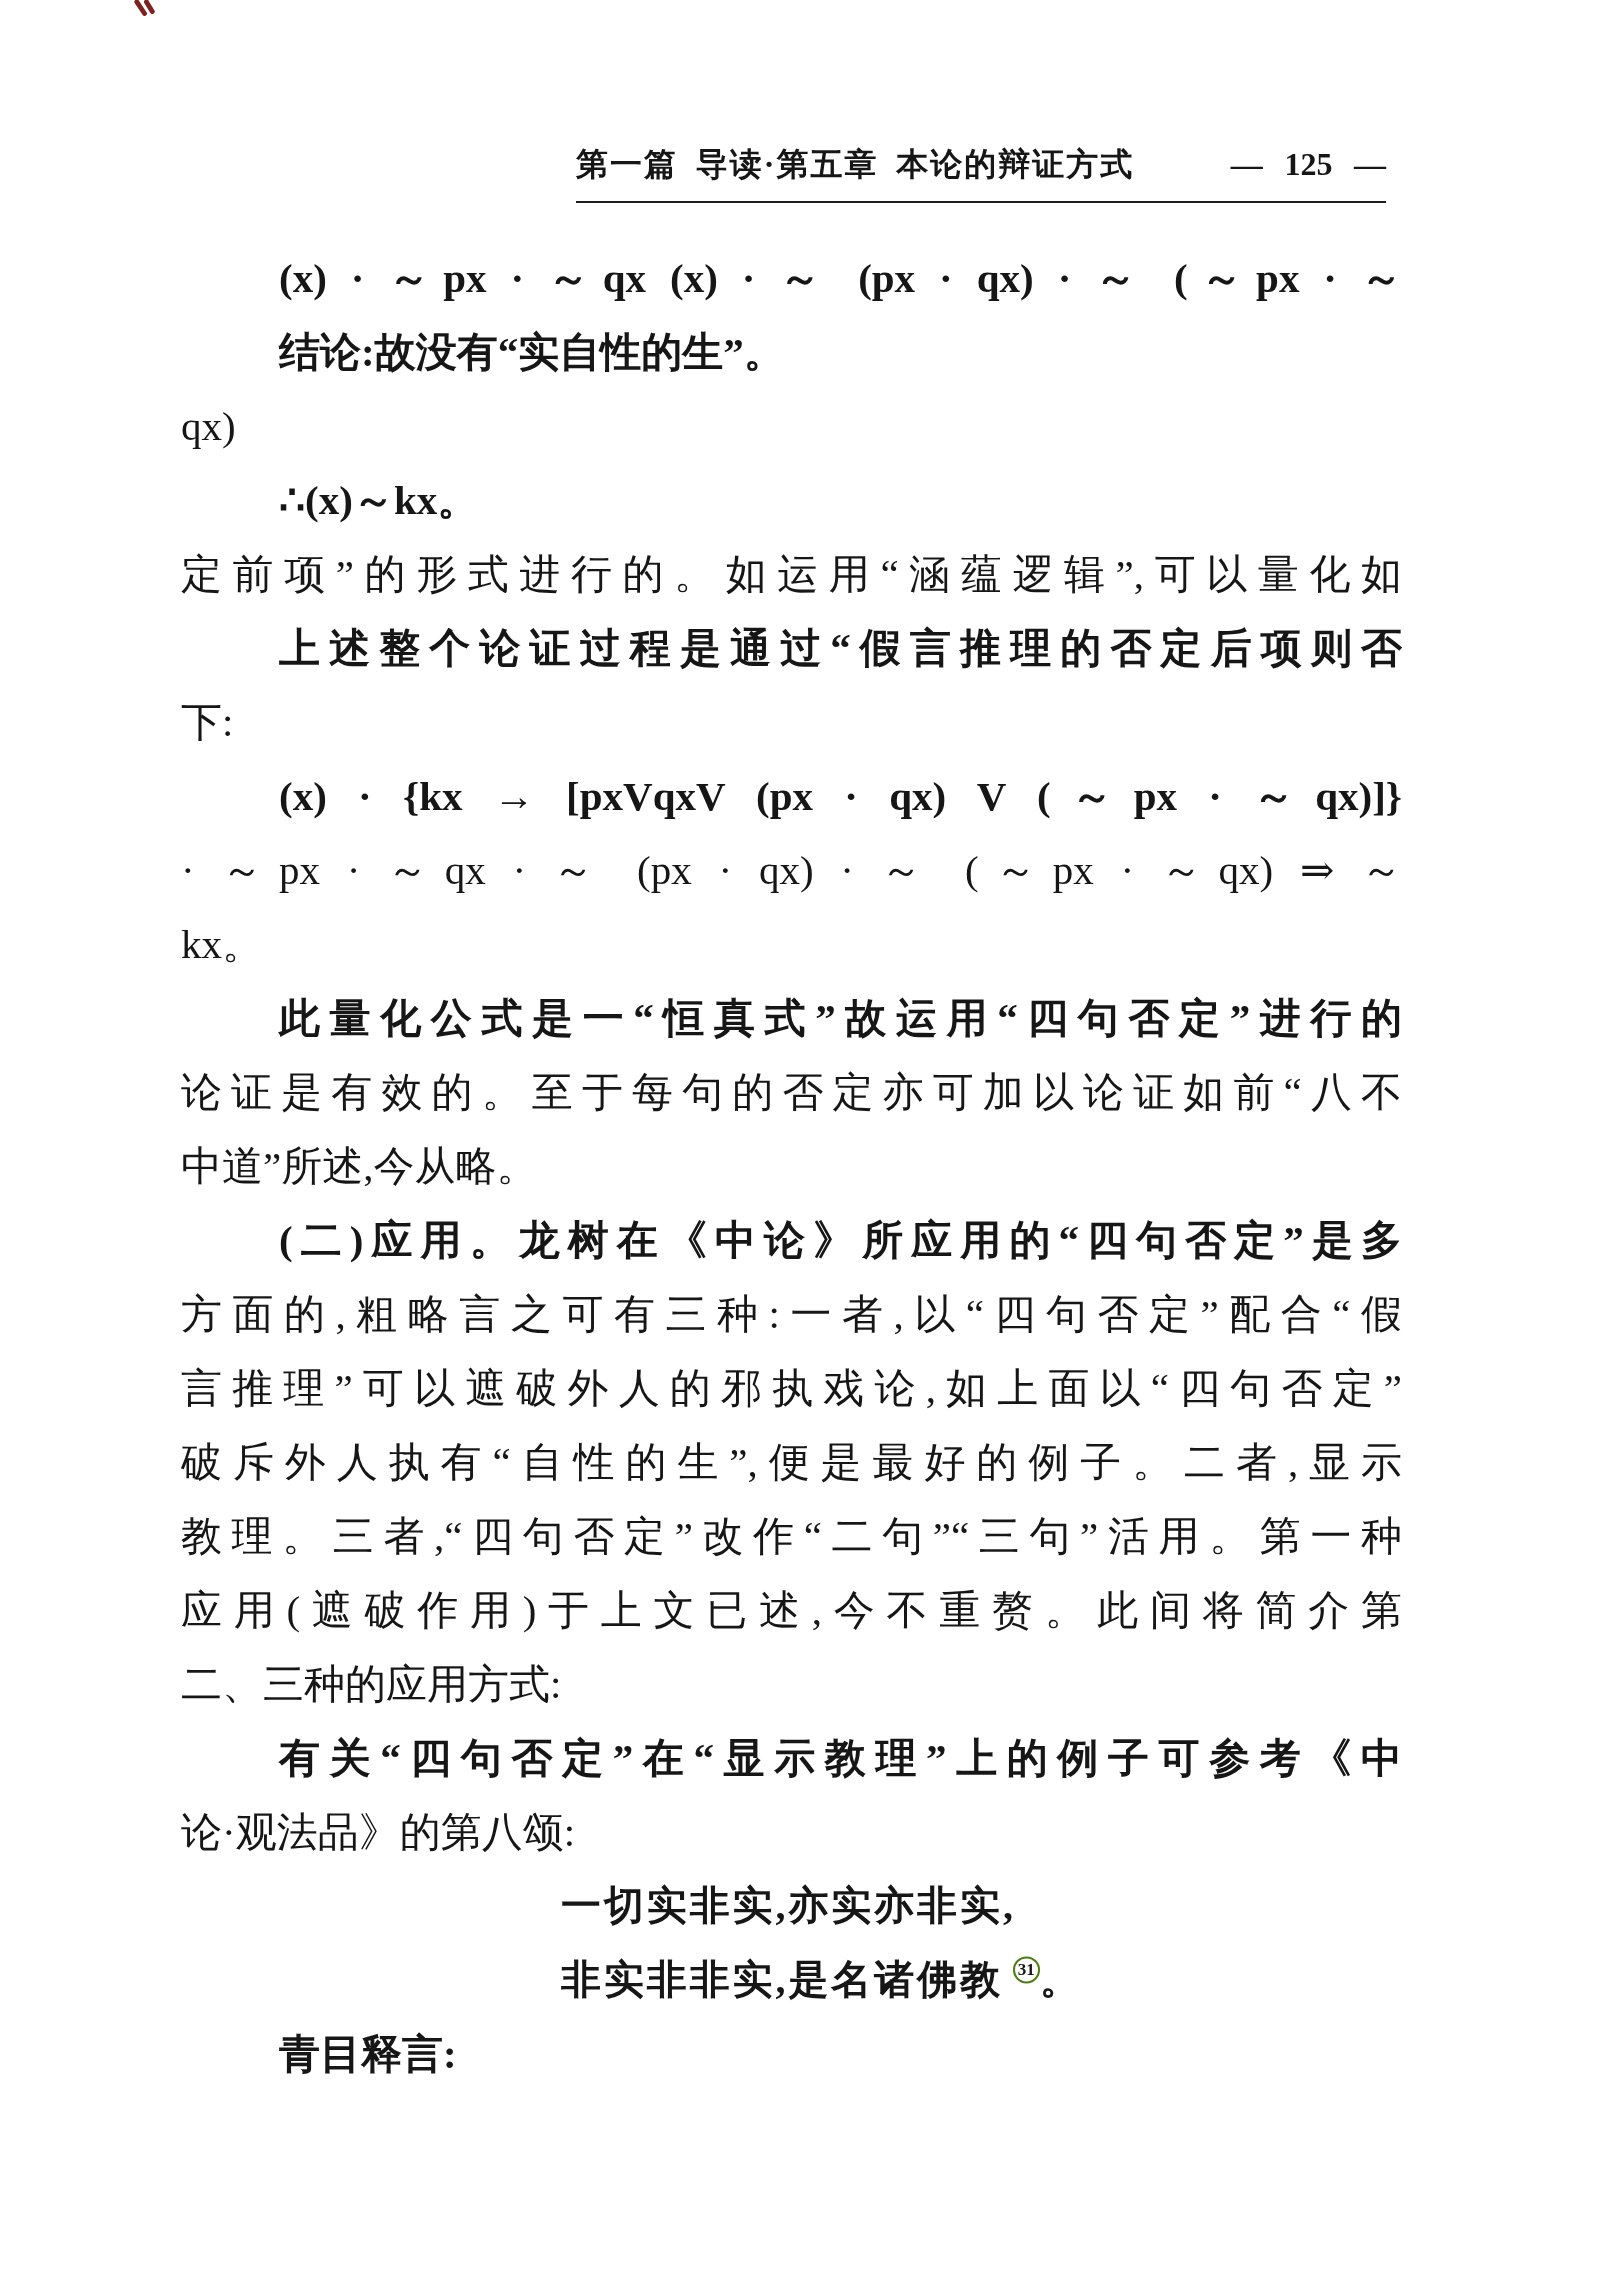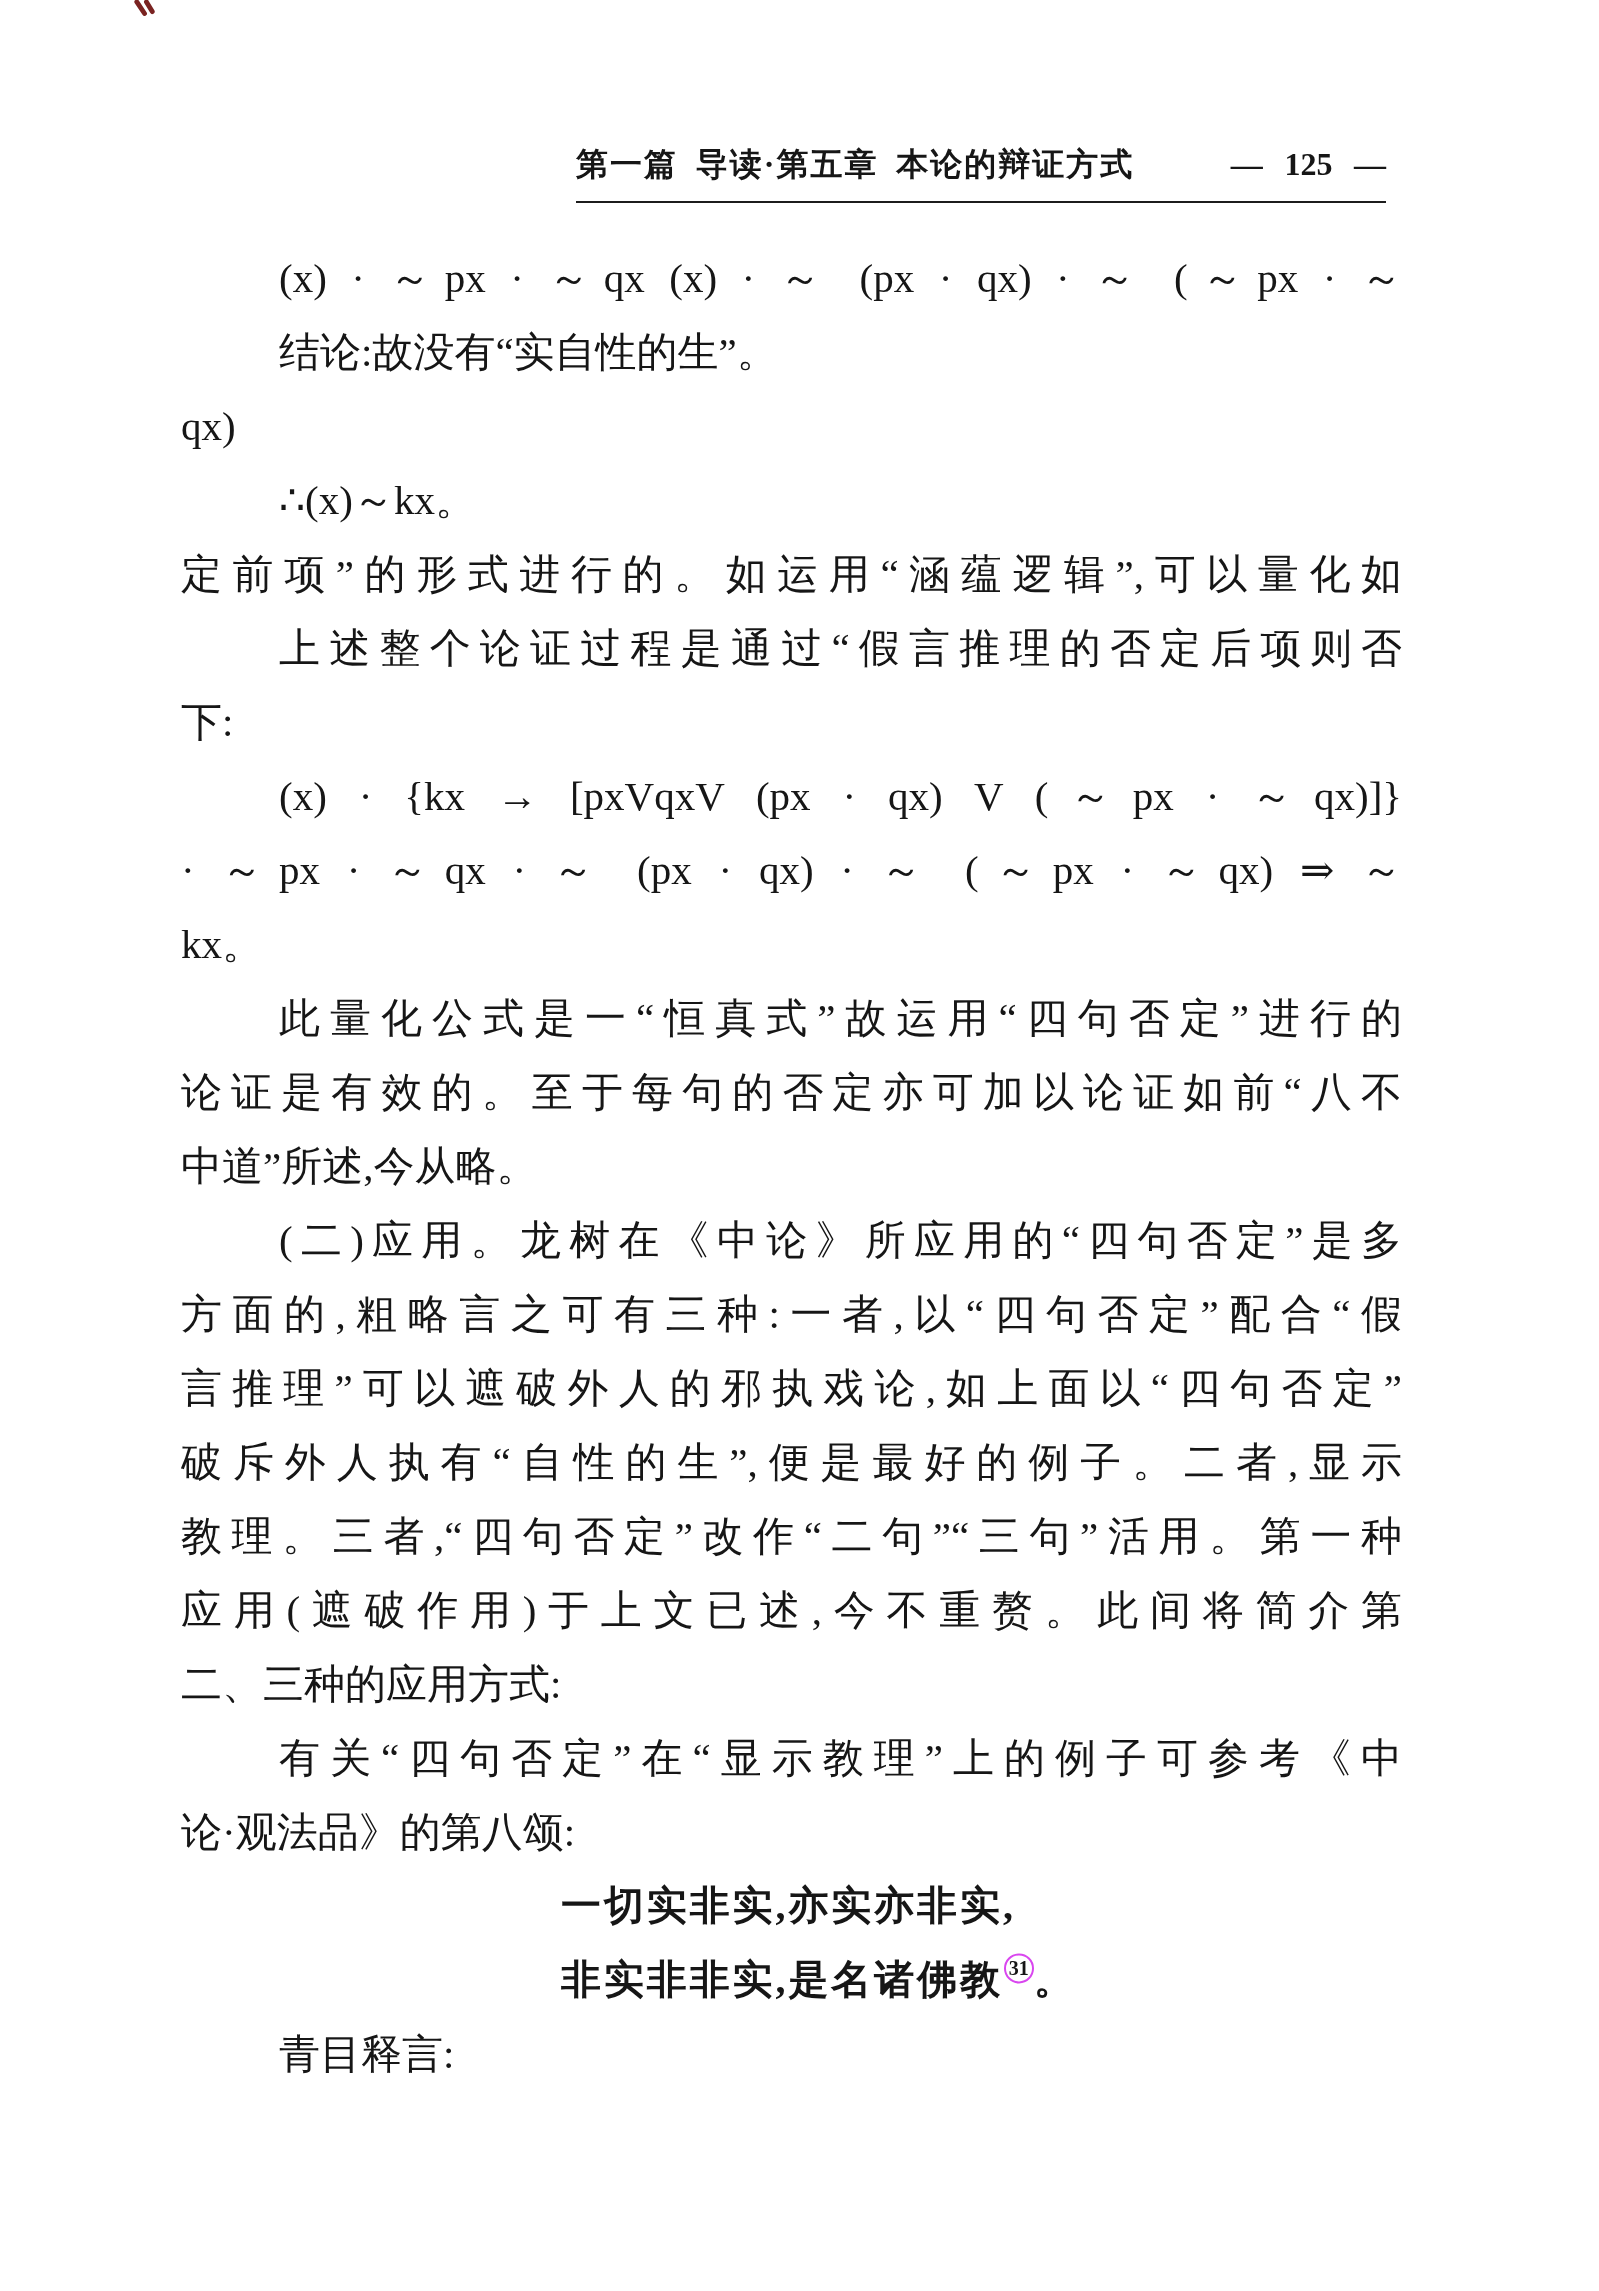--- a/index.html
+++ b/index.html
@@ -26,42 +26,42 @@
   
   .body-text{
     position:absolute;
     left:181px;top:241px;width:1221px;
     font-size:41px;
   }
   .line{
     height:74px;line-height:74px;
     white-space:nowrap;
   }
-  .indent{text-indent:98px;}
+  .indent{text-indent:98px;font-weight:bold;}
   .justify{
     text-align:justify;
     text-align-last:justify;
     white-space:normal;
   }
   .verse{
     margin-left:380px;
     font-size:40px;
     letter-spacing:2.9px;
     font-weight:bold;
   }
   .fnref{
     display:inline-block;
-    font-size:20px;
+    font-size:17px;
     line-height:1;
     letter-spacing:0;
-    border:2px solid #d946ef;
+    border:2px solid #4d7c0f;
     border-radius:50%;
     padding:2.9px 2.9px;
     transform:translateY(-17.6px);
-    margin-left:1px;
+    margin-left:10px;
   }
   .corner-mark{position:absolute;left:131px;top:0px;}
 </style>
 </head>
 <body>
 
 <div class="page">
 
   <svg class="corner-mark" width="29" height="29" viewBox="0 0 30 30">
     <path d="M6 2 L14 14 M16 2 L22 12" stroke="#7a2321" stroke-width="5" fill="none" stroke-linecap="round"></path>

